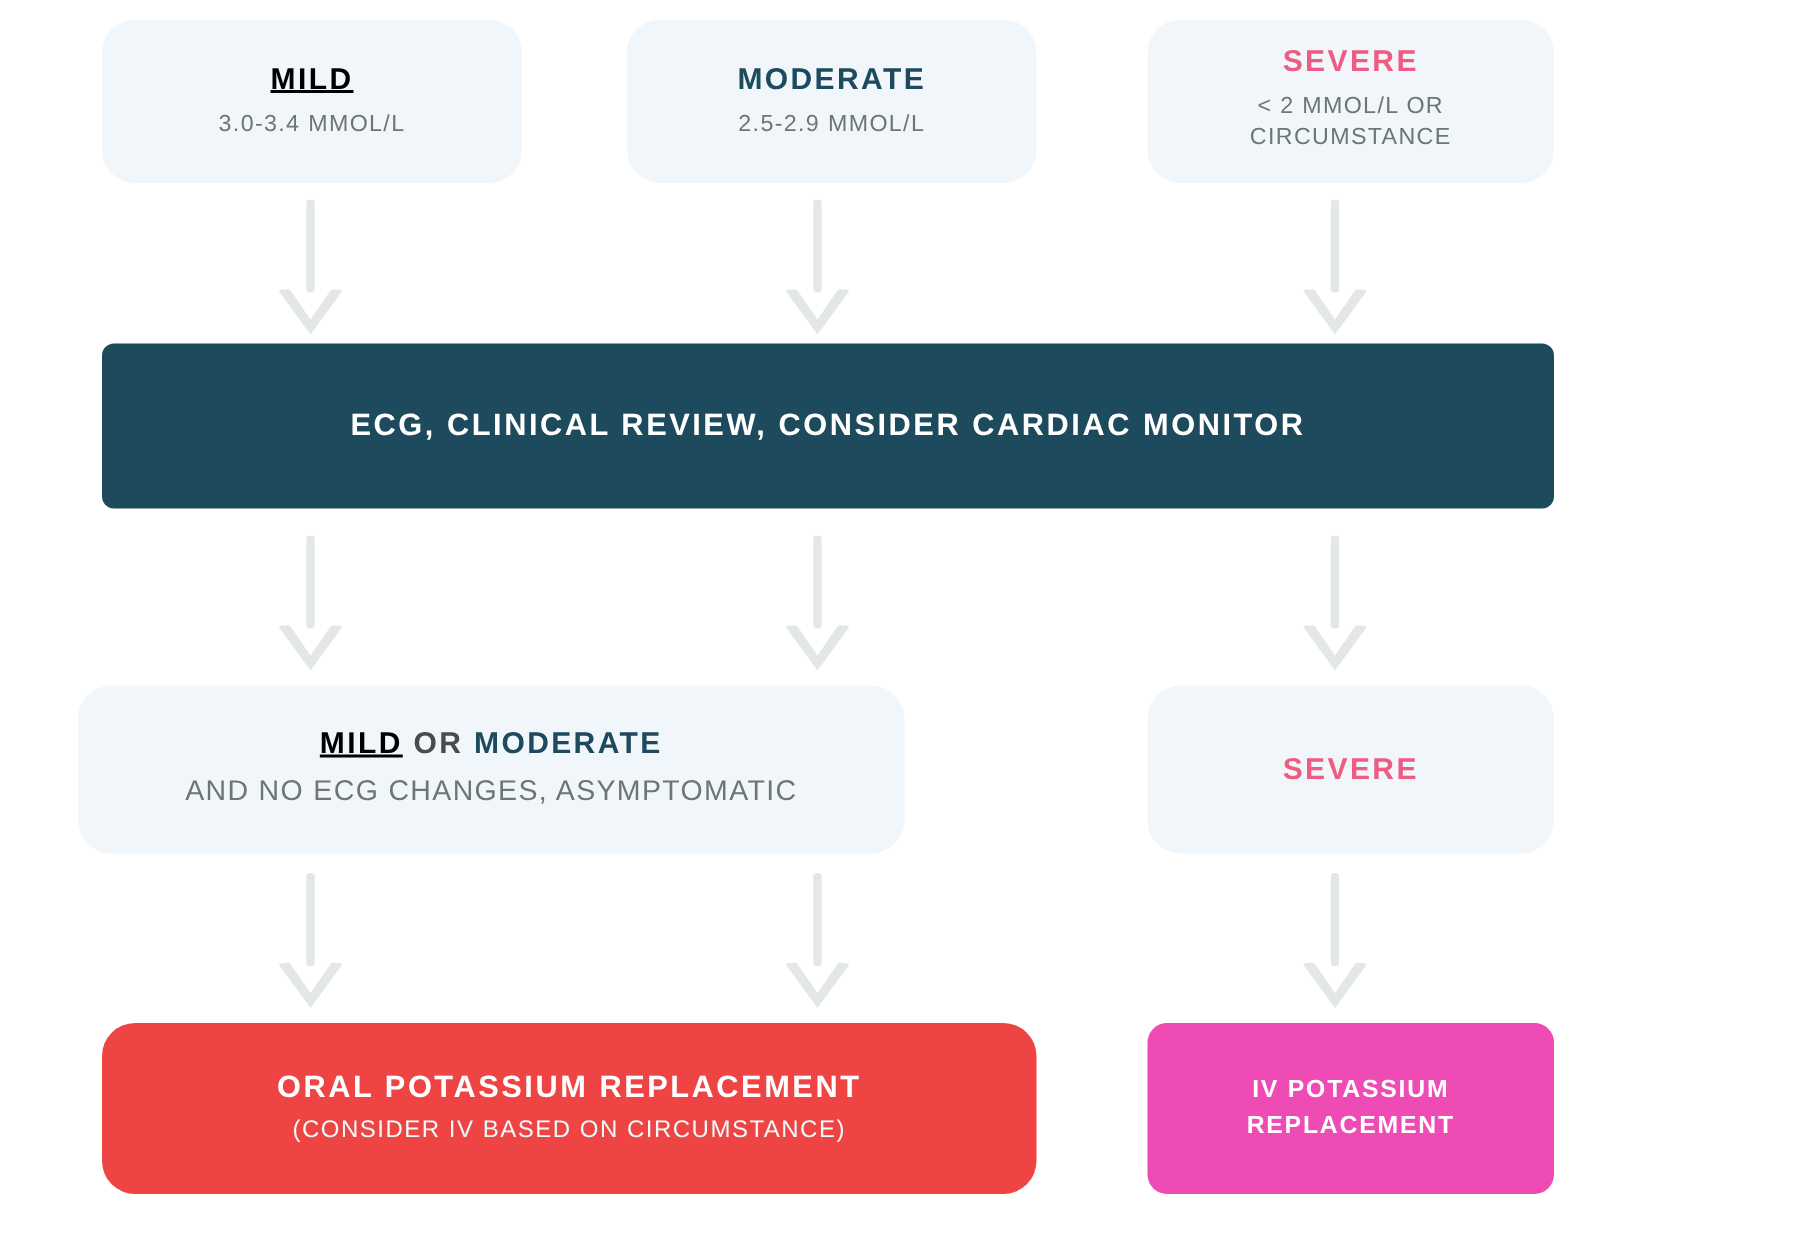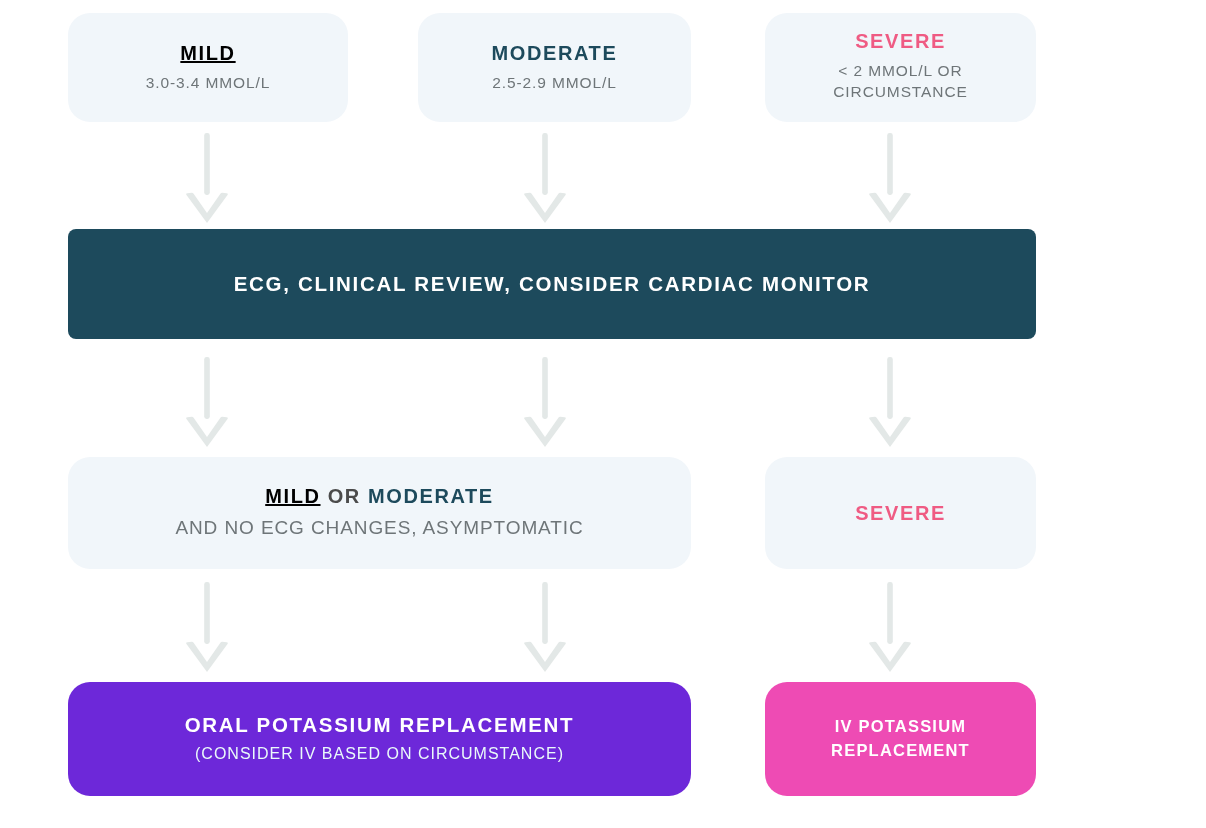--- a/index.html
+++ b/index.html
@@ -30,22 +30,22 @@
     border-radius: 22px;
     display: flex;
     flex-direction: column;
     align-items: center;
     justify-content: center;
     text-align: center;
     padding: 6px 14px;
   }
   .card.light  { background: #f1f6fa; }
   .card.navy   { background: #1d4a5c; }
-  .card.teal   { background: #6d28d9; }
-  .card.pink   { background: #ee4bb4; }
+  .card.teal   { background: #ef4444; }
+  .card.pink   { background: #ee4bb4; border-radius: 13px; }
 
   
   .title {
     font-weight: 700;
     letter-spacing: 1.6px;
     line-height: 1.2;
   }
   .sub {
     letter-spacing: 0.9px;
     line-height: 1.38;
@@ -73,21 +73,21 @@
   #box-assessment {
     left: 68px; top: 229px; width: 968px; height: 110px;
     border-radius: 8px;
   }
   #box-assessment .title {
     font-size: 20.5px;
     letter-spacing: 1.7px;
   }
 
   
-  #box-mild-or-moderate { left: 68px;  top: 457px; width: 623px; height: 112px; text-align: right; }
+  #box-mild-or-moderate { left: 52px;  top: 457px; width: 551px; height: 112px; text-align: right; }
   #box-severe-2         { left: 765px; top: 457px; width: 271px; height: 112px; }
 
   #box-mild-or-moderate .title { font-size: 20px; }
   #box-mild-or-moderate .sub   { font-size: 19px; }
   #box-severe-2 .title { font-size: 20px; }
 
   
   #box-oral { left: 68px;  top: 682px; width: 623px; height: 114px; }
   #box-iv   { left: 765px; top: 682px; width: 271px; height: 114px; }
 

